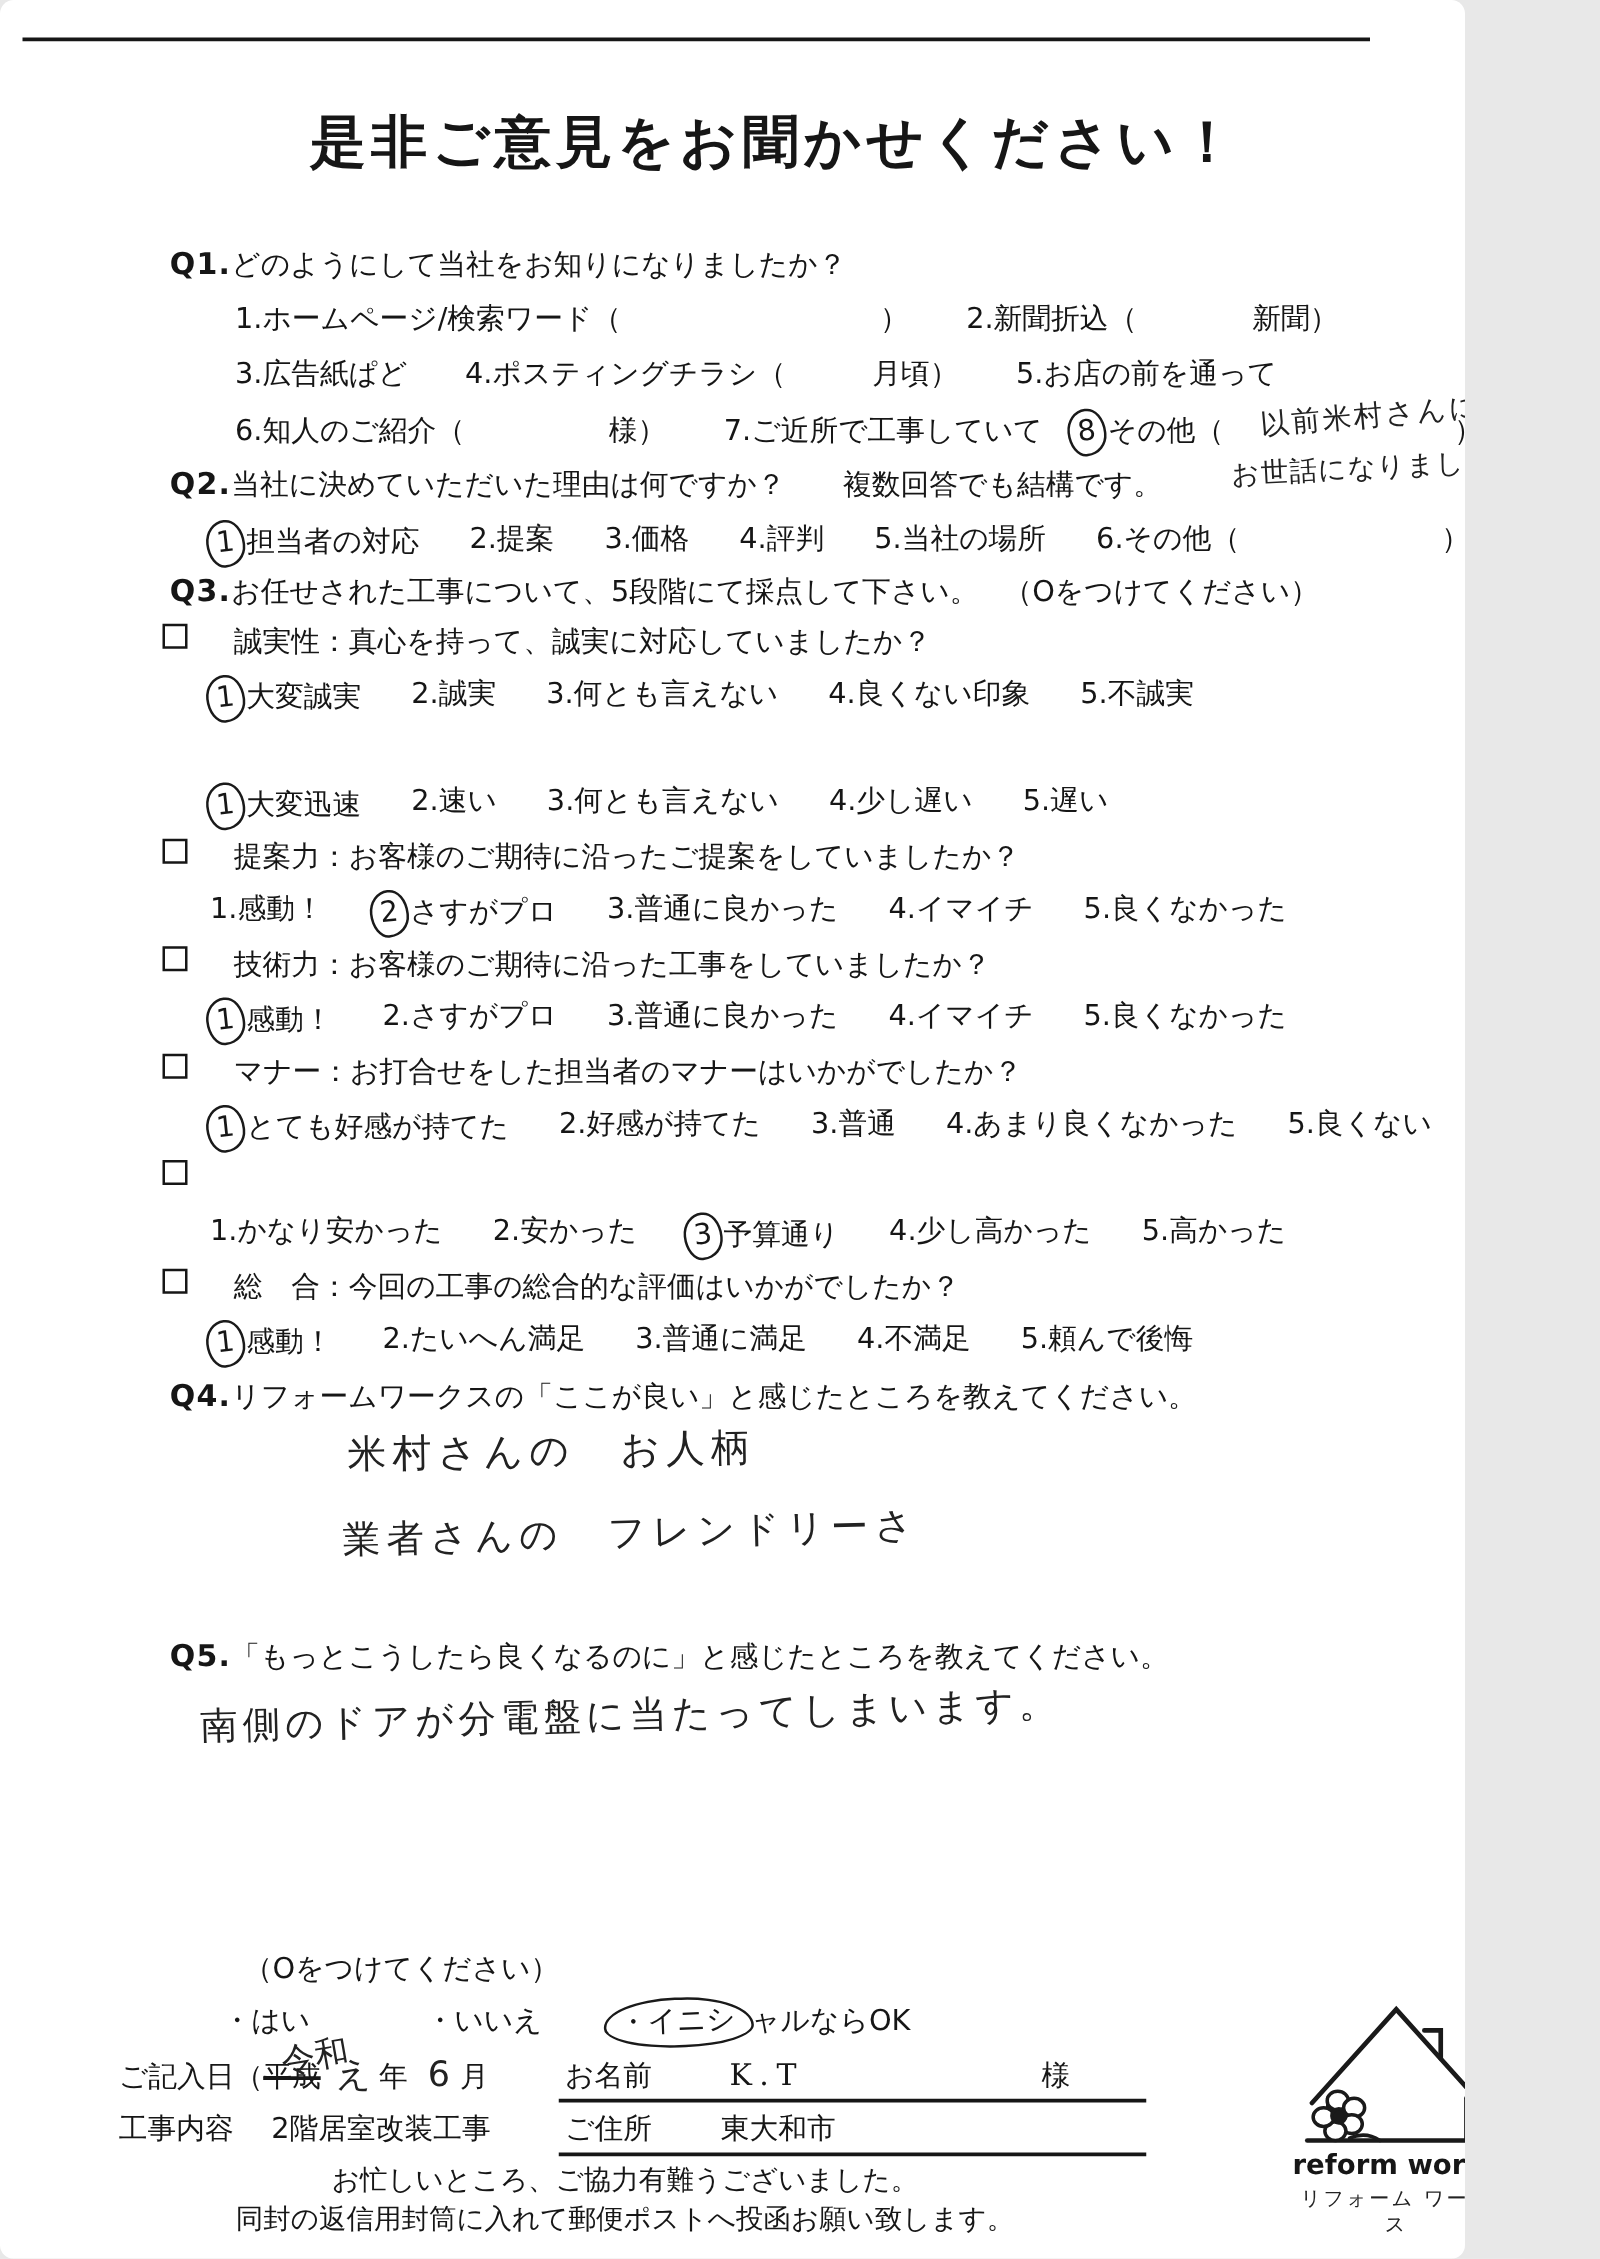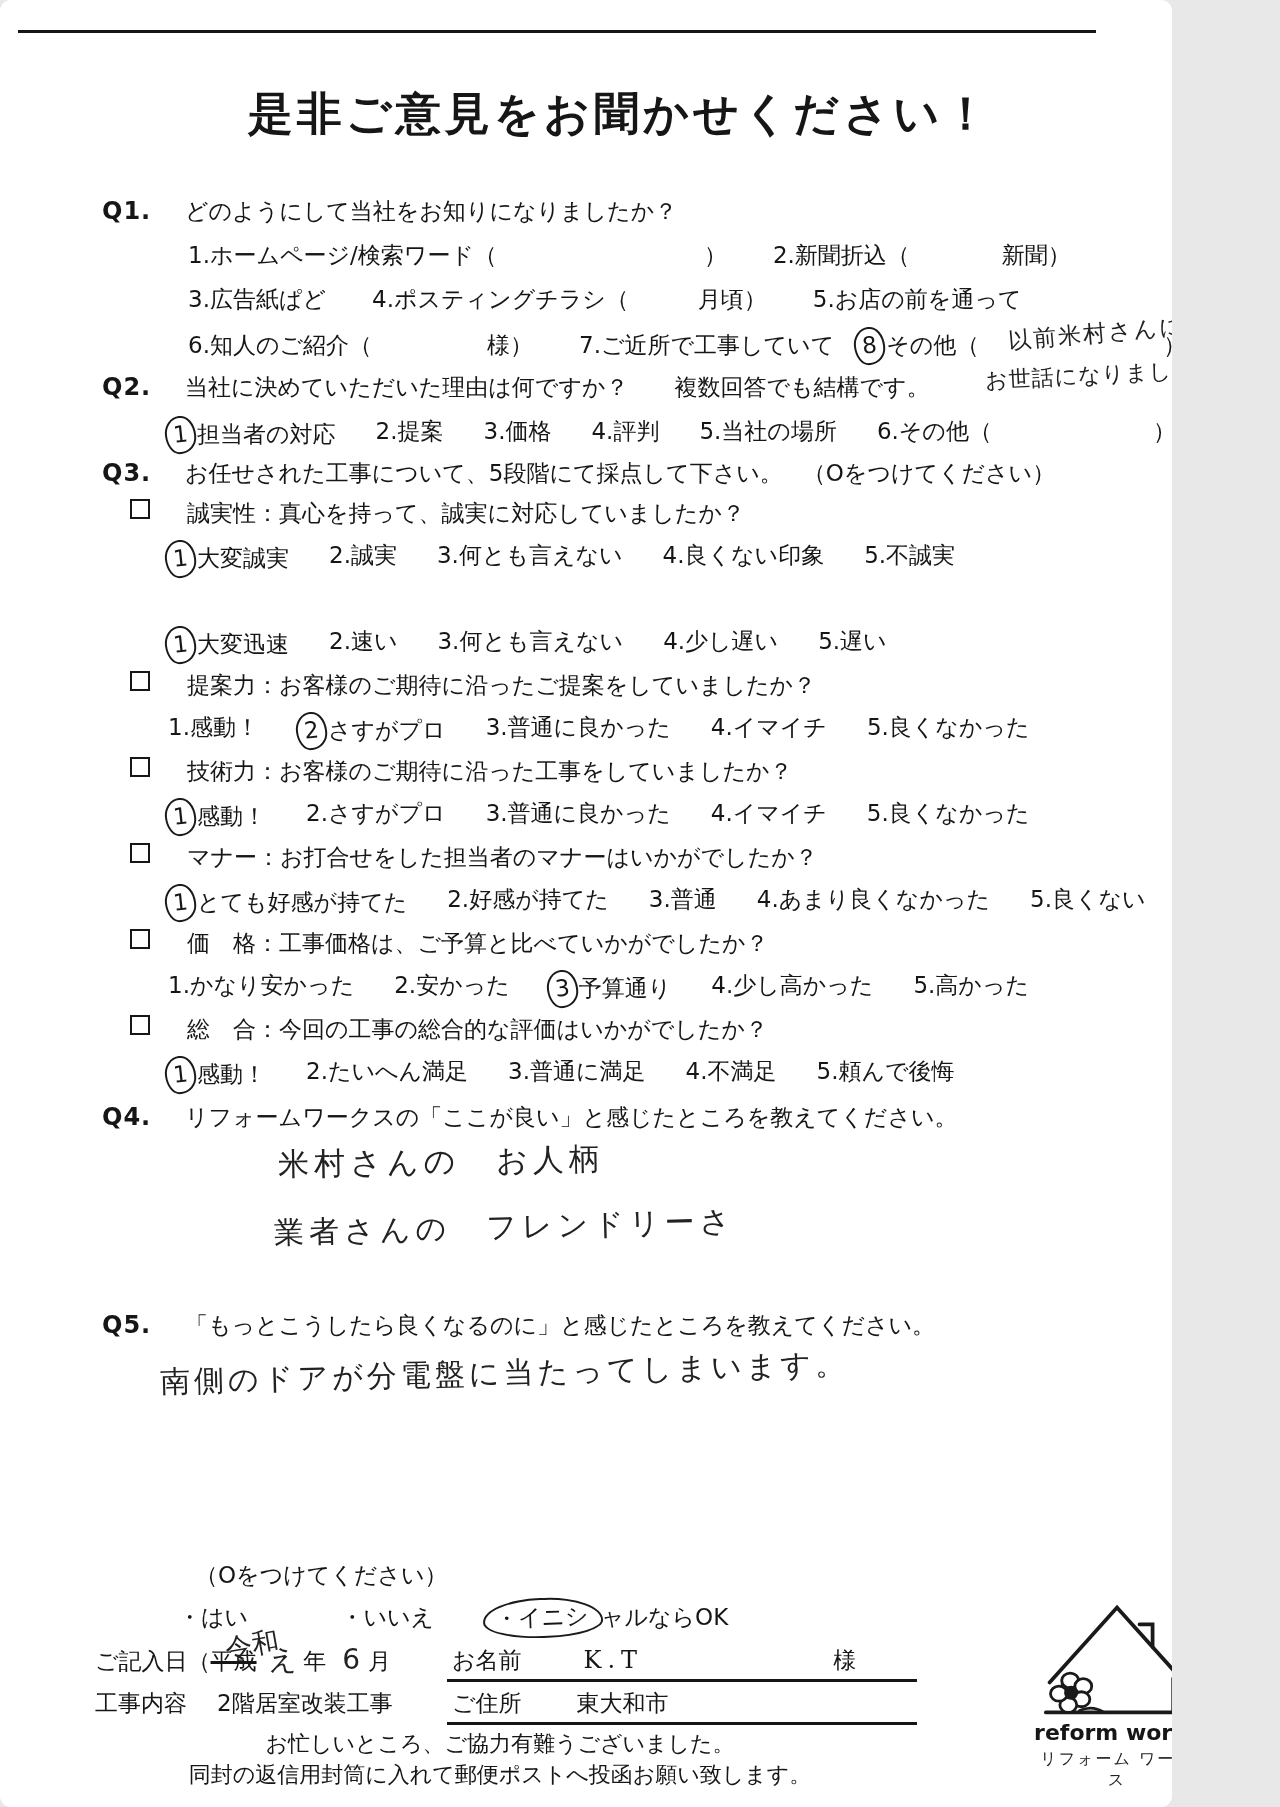--- a/index.html
+++ b/index.html
@@ -6,21 +6,21 @@
   .page{
     position:relative;width:1172px;height:1807px;background:#ffffff;
     font-family:"DejaVu Sans",sans-serif;color:#161616;overflow:hidden;border-radius:11px;
   }
   .toprule{position:absolute;left:18px;top:30px;width:1078px;height:3px;background:#161616;}
   .title{
     position:absolute;left:0;top:84px;width:1240px;text-align:center;
     font-size:45px;font-weight:bold;letter-spacing:4px;white-space:nowrap;
   }
   .line{position:absolute;font-size:23px;line-height:30px;white-space:nowrap;}
-  .qlabel{display:inline-block;width:83px;font-size:24px;font-weight:bold;letter-spacing:1px;}
+  .qlabel{display:inline-block;width:83px;font-size:24px;font-weight:bold;letter-spacing:1px;text-align:right;}
   .qtext{font-size:23px;}
   .cb{
     display:inline-block;width:16px;height:16px;border:2.5px solid #161616;
     margin-right:37px;vertical-align:2px;background:#fff;
   }
   .cb-small{
     display:inline-block;width:15px;height:15px;border:2.5px solid #161616;
     margin-right:10px;vertical-align:1px;background:#fff;
   }
   .opts{display:flex;gap:40px;white-space:nowrap;font-size:23px;line-height:30px;}
@@ -135,21 +135,21 @@
         <div class="subq"><span class="cb"></span><span>マナー：お打合せをした担当者のマナーはいかがでしたか？</span></div>
         <div class="opts">
           <span class="opt"><span class="circ">1</span>とても好感が持てた</span>
           <span class="opt">2.好感が持てた</span>
           <span class="opt">3.普通</span>
           <span class="opt">4.あまり良くなかった</span>
           <span class="opt">5.良くない</span>
         </div>
       </div>
       <div class="rrow">
-        <div class="subq"><span class="cb"></span><span>価　格：工事価格は、ご予算と比べていかがでしたか？</span></div>
+        <div class="subq"><span class="cb"></span></div>
         <div class="opts">
           <span class="opt">1.かなり安かった</span>
           <span class="opt">2.安かった</span>
           <span class="opt"><span class="circ">3</span>予算通り</span>
           <span class="opt">4.少し高かった</span>
           <span class="opt">5.高かった</span>
         </div>
       </div>
       <div class="rrow">
         <div class="subq"><span class="cb"></span><span>総　合：今回の工事の総合的な評価はいかがでしたか？</span></div>

